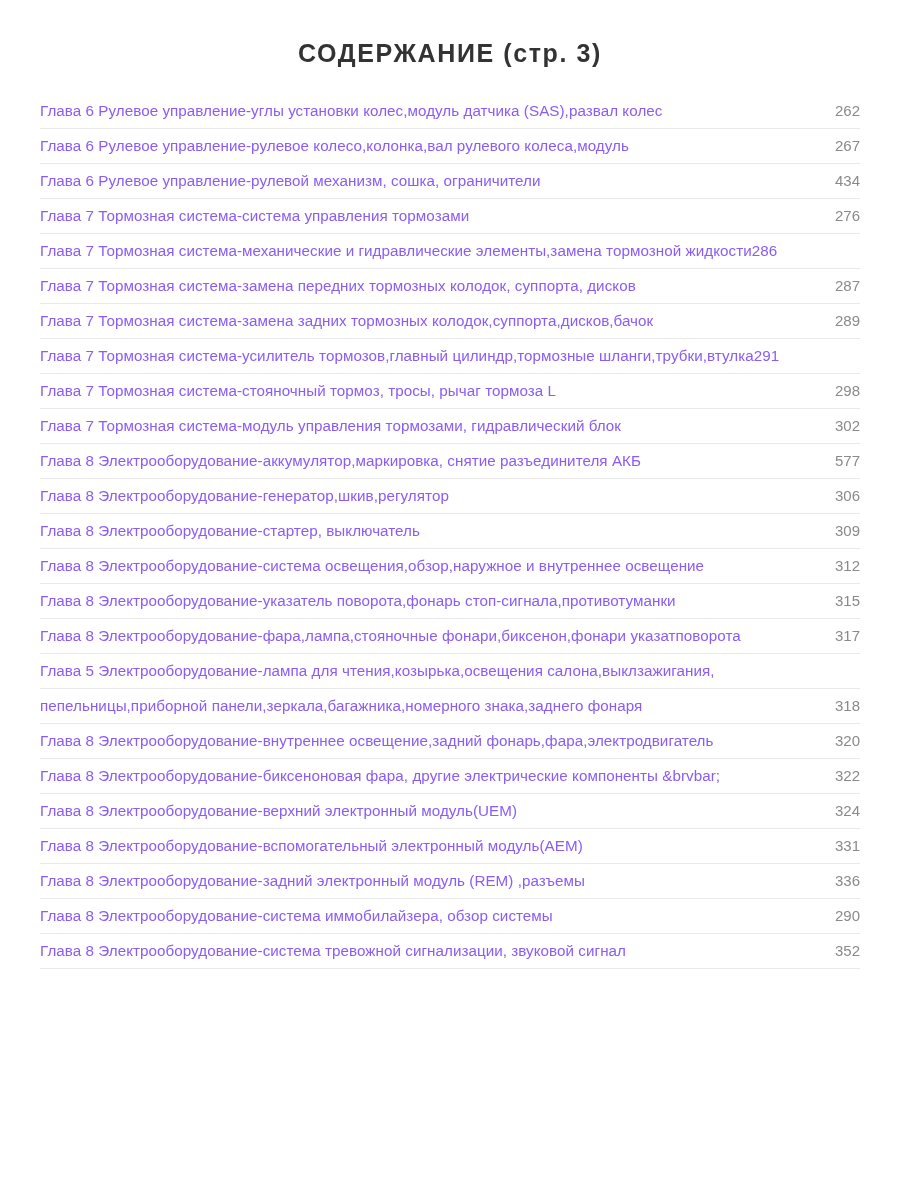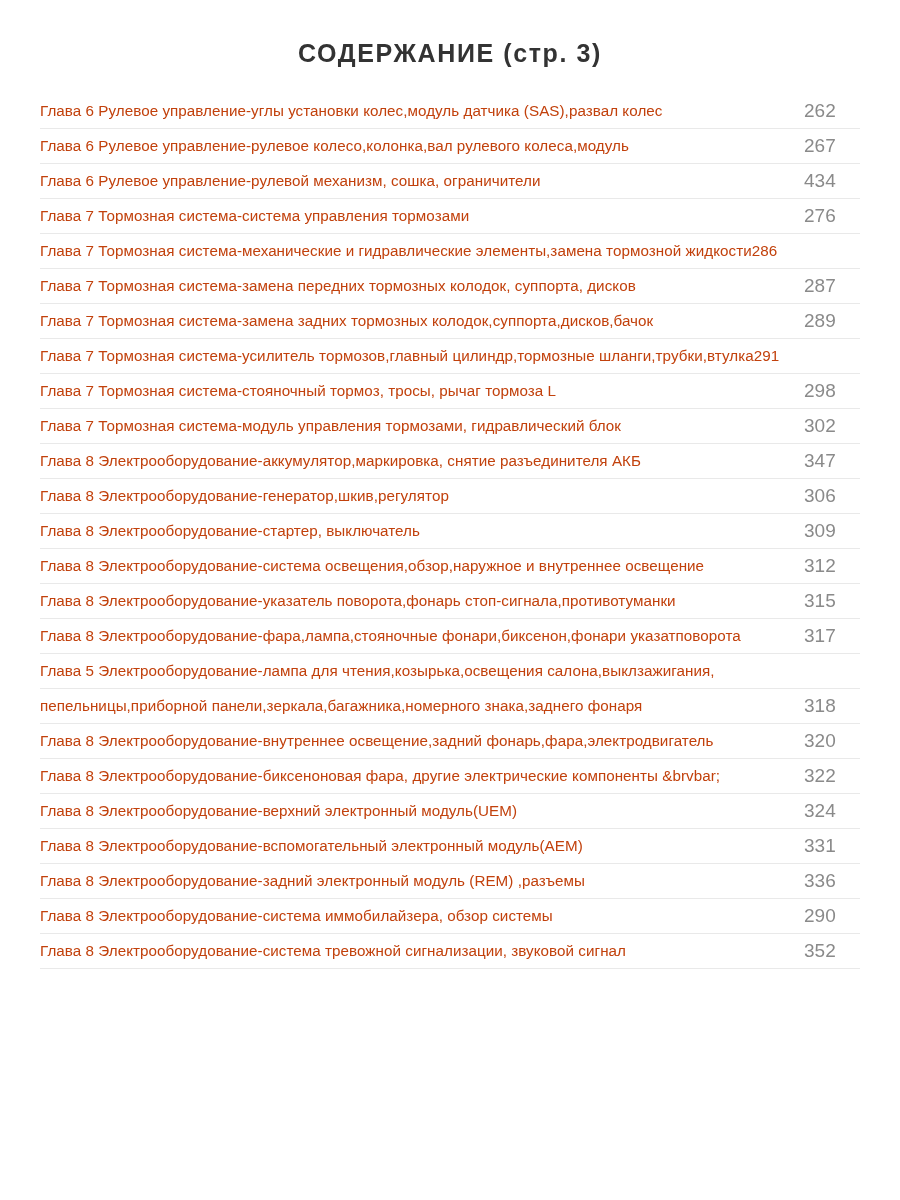--- a/index.html
+++ b/index.html
@@ -40,35 +40,36 @@
   }
   .toc-row {
     border-bottom: 1px solid #e9e9e9;
   }
   .toc-row:first-child {
     border-top: none;
   }
   .toc-entry {
     font-size: 15.2px;
     line-height: 22px;
-    color: #c2410c;
+    color: #8b5cf6;
     padding: 6px 0 6px 0;
     vertical-align: bottom;
     text-align: left;
     word-wrap: break-word;
     letter-spacing: 0.05px;
     margin-top: 10px;
   }
   .toc-page {
     width: 56px;
-    font-size: 19px;
+    font-size: 15px;
     line-height: 22px;
     color: #8a8a8a;
     padding: 6px 0 6px 0;
     vertical-align: bottom;
+    text-align: right;
     white-space: nowrap;
   }
   .toc-entry.wide {
     
   }
 </style>
 </head>
 <body>
 
 <div class="page">
@@ -110,21 +111,21 @@
         <tr class="toc-row">
           <td class="toc-entry">Глава 7 Тормозная система-стояночный тормоз, тросы, рычаг тормоза L</td>
           <td class="toc-page">298</td>
         </tr>
         <tr class="toc-row">
           <td class="toc-entry">Глава 7 Тормозная система-модуль управления тормозами, гидравлический блок</td>
           <td class="toc-page">302</td>
         </tr>
         <tr class="toc-row">
           <td class="toc-entry">Глава 8 Электрооборудование-аккумулятор,маркировка, снятие разъединителя АКБ</td>
-          <td class="toc-page">347</td>
+          <td class="toc-page">577</td>
         </tr>
         <tr class="toc-row">
           <td class="toc-entry">Глава 8 Электрооборудование-генератор,шкив,регулятор</td>
           <td class="toc-page">306</td>
         </tr>
         <tr class="toc-row">
           <td class="toc-entry">Глава 8 Электрооборудование-стартер, выключатель</td>
           <td class="toc-page">309</td>
         </tr>
         <tr class="toc-row">

